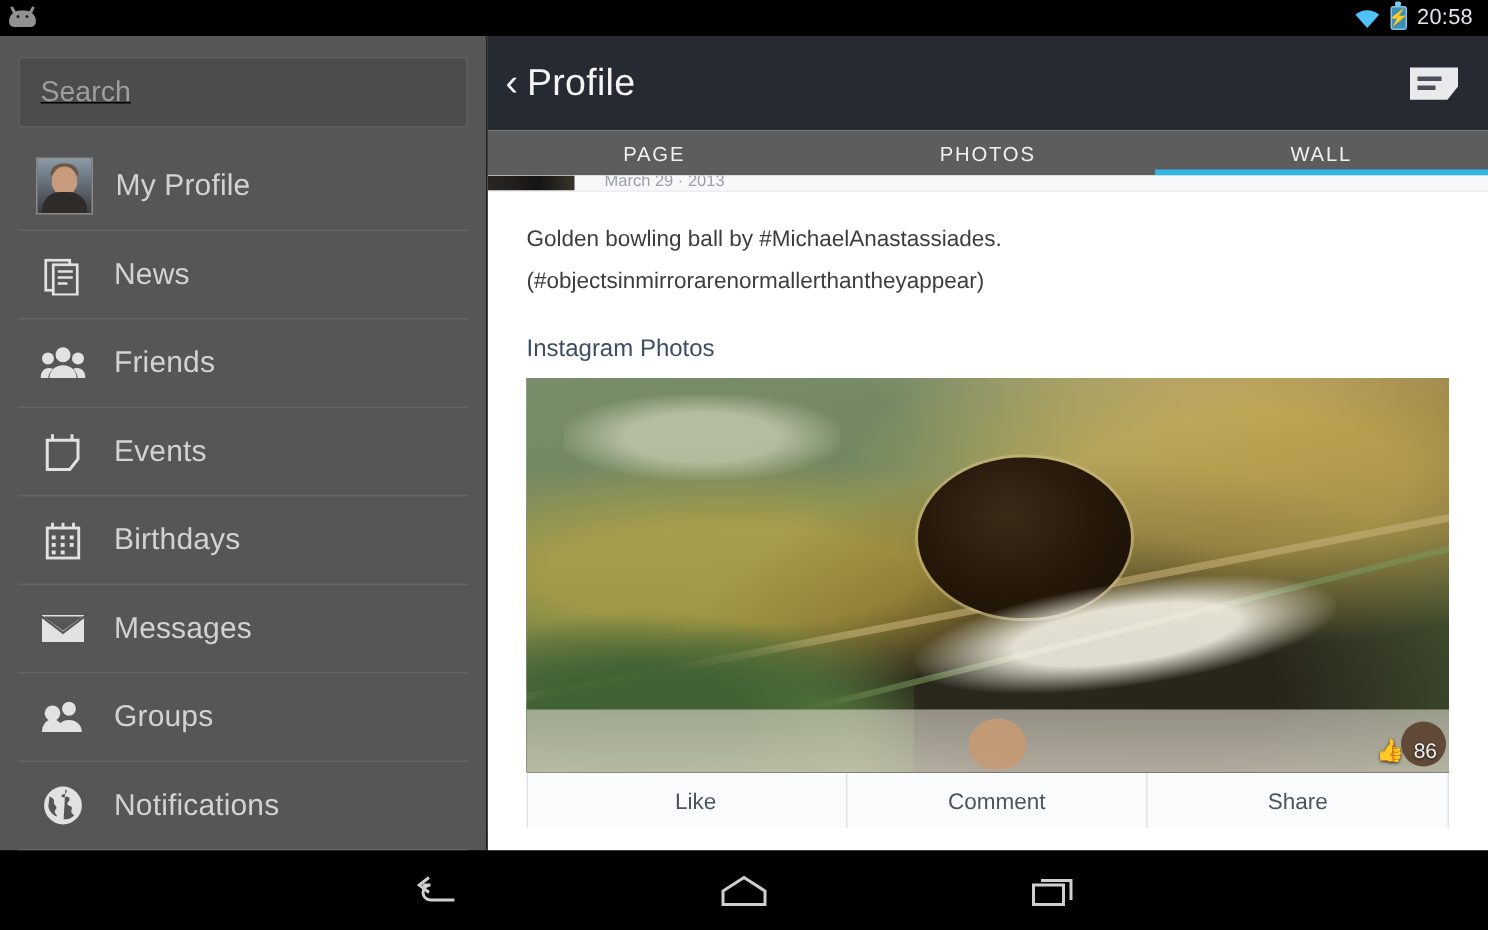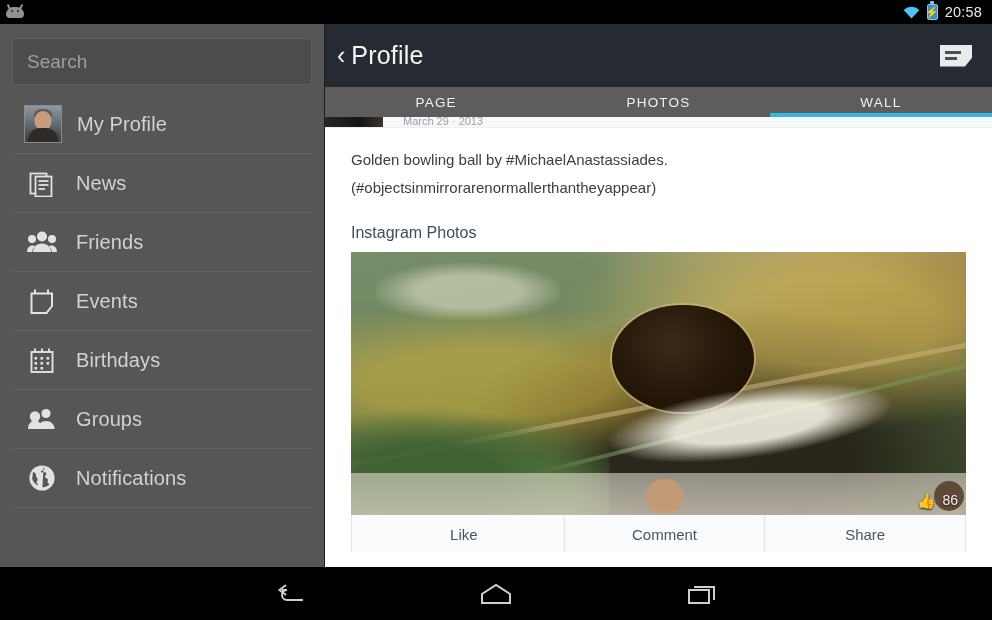--- a/index.html
+++ b/index.html
@@ -49,21 +49,21 @@
 
   
   #drawer{
     position:absolute; top:24px; left:0; width:325px; height:543px;
     background:#565656; z-index:20;
     border-right:1px solid #1d1d1d;
   }
   #search-box{
     margin:14px 12px 10px 12px; height:47px;
     background:#4c4c4c; border:1px solid #5f5f5f; border-radius:3px;
-    display:flex; align-items:center; padding:0 14px;
+    display:flex; align-items:center; padding:0 14px;text-decoration:underline;
   }
   #search-box .ph{ color:#9e9e9e; font-size:19px; }
   .nav-list{ list-style:none; }
   .nav-item{
     height:59px; display:flex; align-items:center;
     padding:0 0 0 12px; margin:0 12px;
     border-bottom:1px solid #646464;
     cursor:pointer;
   }
   .nav-item .ico{
@@ -331,20 +331,30 @@
               <rect x="11.5" y="15" width="2.6" height="2.6"></rect>
               <rect x="17.5" y="15" width="2.6" height="2.6"></rect>
               <rect x="5.5" y="20" width="2.6" height="2.6"></rect>
               <rect x="11.5" y="20" width="2.6" height="2.6"></rect>
             </g>
           </svg>
         </span>
         <span class="lbl">Birthdays</span>
       </li>
 
+      <li class="nav-item">
+        <span class="ico">
+          <svg width="30" height="22" viewBox="0 0 30 22" fill="#e2e2e2">
+            <path d="M1 2h28v18H1z"></path>
+            <path d="M1.8 3 L15 12.5 L28.2 3 Z" fill="#565656"></path>
+            <path d="M1 2.4 L15 13 L29 2.4 V4.2 L15 14.8 L1 4.2z" fill="#565656"></path>
+          </svg>
+        </span>
+        <span class="lbl">Messages</span>
+      </li>
 
       <li class="nav-item">
         <span class="ico">
           <svg width="28" height="23" viewBox="0 0 28 23" fill="#e2e2e2">
             <circle cx="18" cy="5.5" r="4.6"></circle>
             <path d="M9.5 21c0-4.8 3.8-8 8.5-8s8.5 3.2 8.5 8z"></path>
             <circle cx="7" cy="8.5" r="5.2"></circle>
             <path d="M0 21c0-5 3.2-8.5 7-8.5s7 3.5 7 8.5z"></path>
           </svg>
         </span>

